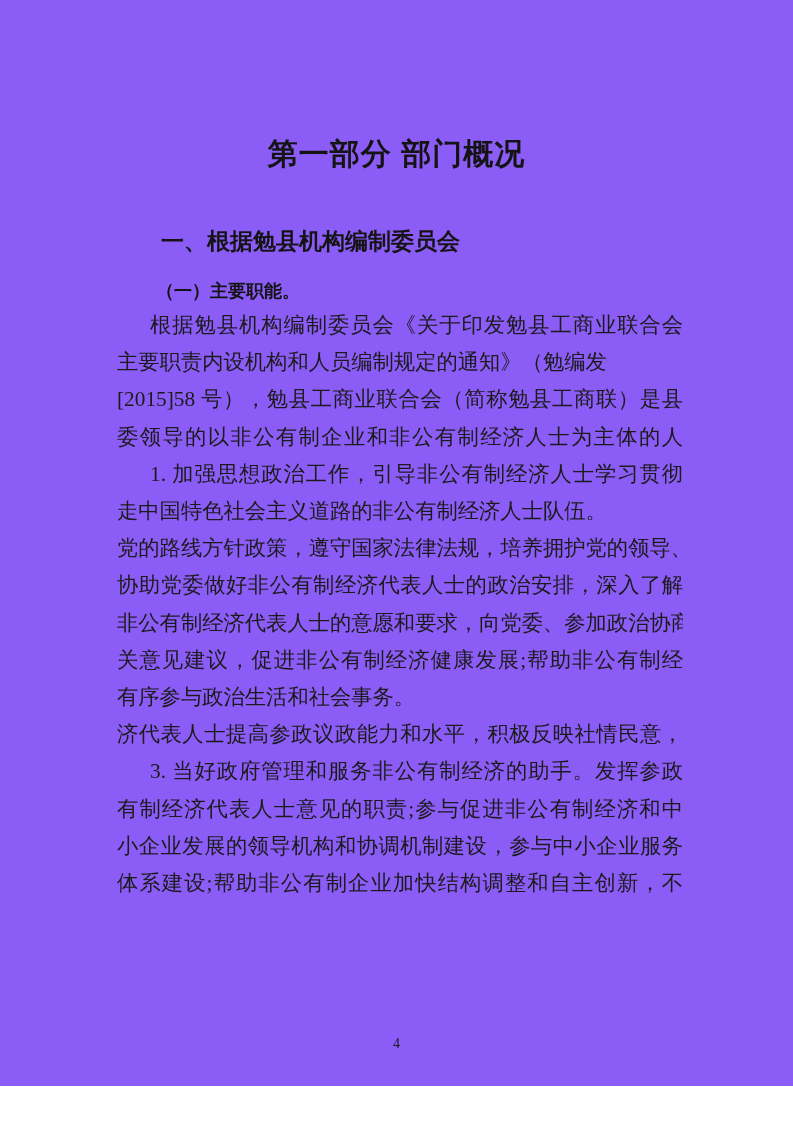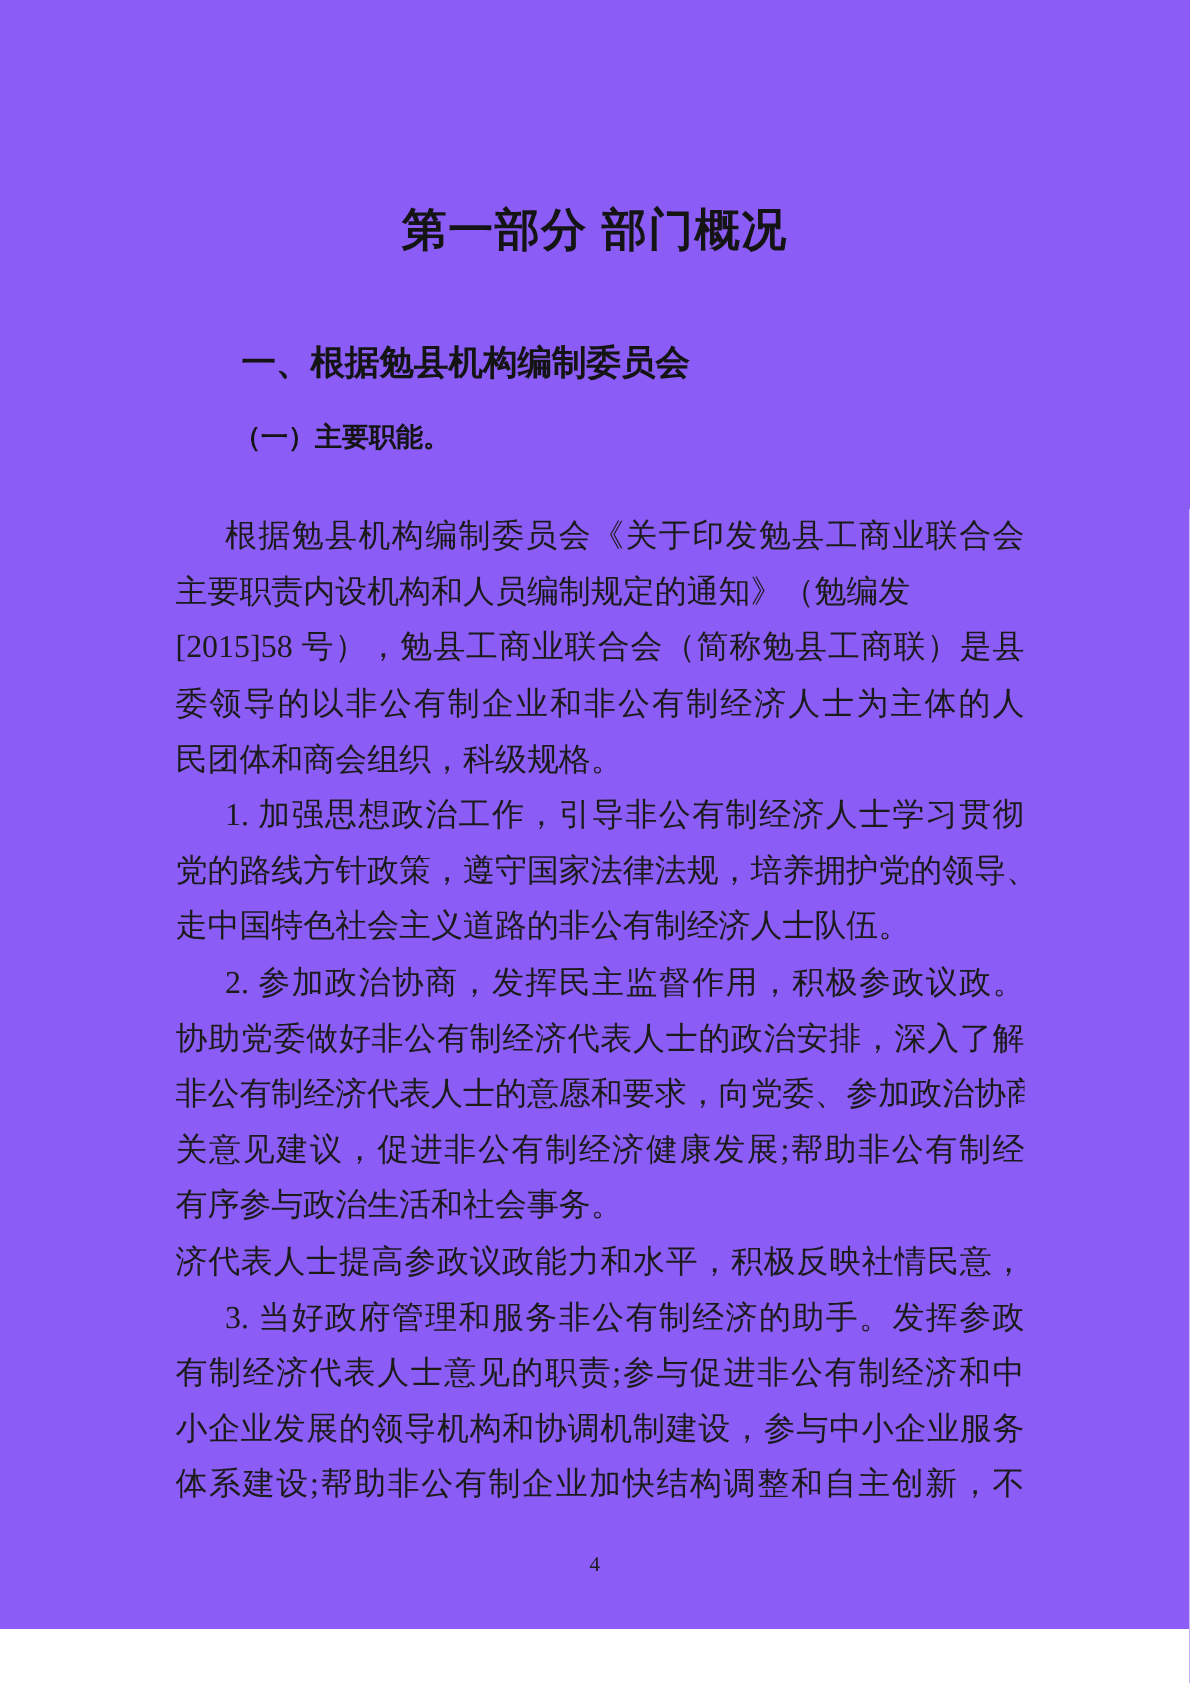--- a/index.html
+++ b/index.html
@@ -50,21 +50,20 @@
     font-size: 18px;
     font-weight: 700;
     line-height: 30px;
     color: #141414;
   }
   .body-text {
     position: absolute;
     top: 307px;
     left: 117px;
     width: 566px;
-    margin-top: 32px;
   }
   .para {
     margin: 0;
     padding: 0;
   }
   .line {
     display: block;
     font-size: 21.3px;
     line-height: 37.2px;
     white-space: nowrap;
@@ -101,31 +100,29 @@
 
   <h3 class="subheading">（一）主要职能。</h3>
 
   <div class="body-text">
 
     <div class="para">
       <span class="line indent fill">根据勉县机构编制委员会《关于印发勉县工商业联合会</span>
       <span class="line">主要职责内设机构和人员编制规定的通知》（勉编发</span>
       <span class="line fill">[2015]58 号），勉县工商业联合会（简称勉县工商联）是县</span>
       <span class="line fill">委领导的以非公有制企业和非公有制经济人士为主体的人</span>
-      <span class="line">民团体和商会组织，科级规格。</span>
     </div>
 
     <div class="para">
       <span class="line indent fill">1. 加强思想政治工作，引导非公有制经济人士学习贯彻</span>
+      <span class="line">走中国特色社会主义道路的非公有制经济人士队伍。</span>
       <span class="line fill">党的路线方针政策，遵守国家法律法规，培养拥护党的领导、</span>
-      <span class="line">走中国特色社会主义道路的非公有制经济人士队伍。</span>
     </div>
 
     <div class="para">
-      <span class="line indent fill">2. 参加政治协商，发挥民主监督作用，积极参政议政。</span>
       <span class="line fill">协助党委做好非公有制经济代表人士的政治安排，深入了解</span>
       <span class="line fill">非公有制经济代表人士的意愿和要求，向党委、参加政治协商</span>
       <span class="line fill">关意见建议，促进非公有制经济健康发展;帮助非公有制经</span>
       <span class="line">有序参与政治生活和社会事务。</span>
       <span class="line fill">济代表人士提高参政议政能力和水平，积极反映社情民意，</span>
     </div>
 
     <div class="para">
       <span class="line indent fill">3. 当好政府管理和服务非公有制经济的助手。发挥参政</span>
       <span class="line fill">有制经济代表人士意见的职责;参与促进非公有制经济和中</span>

